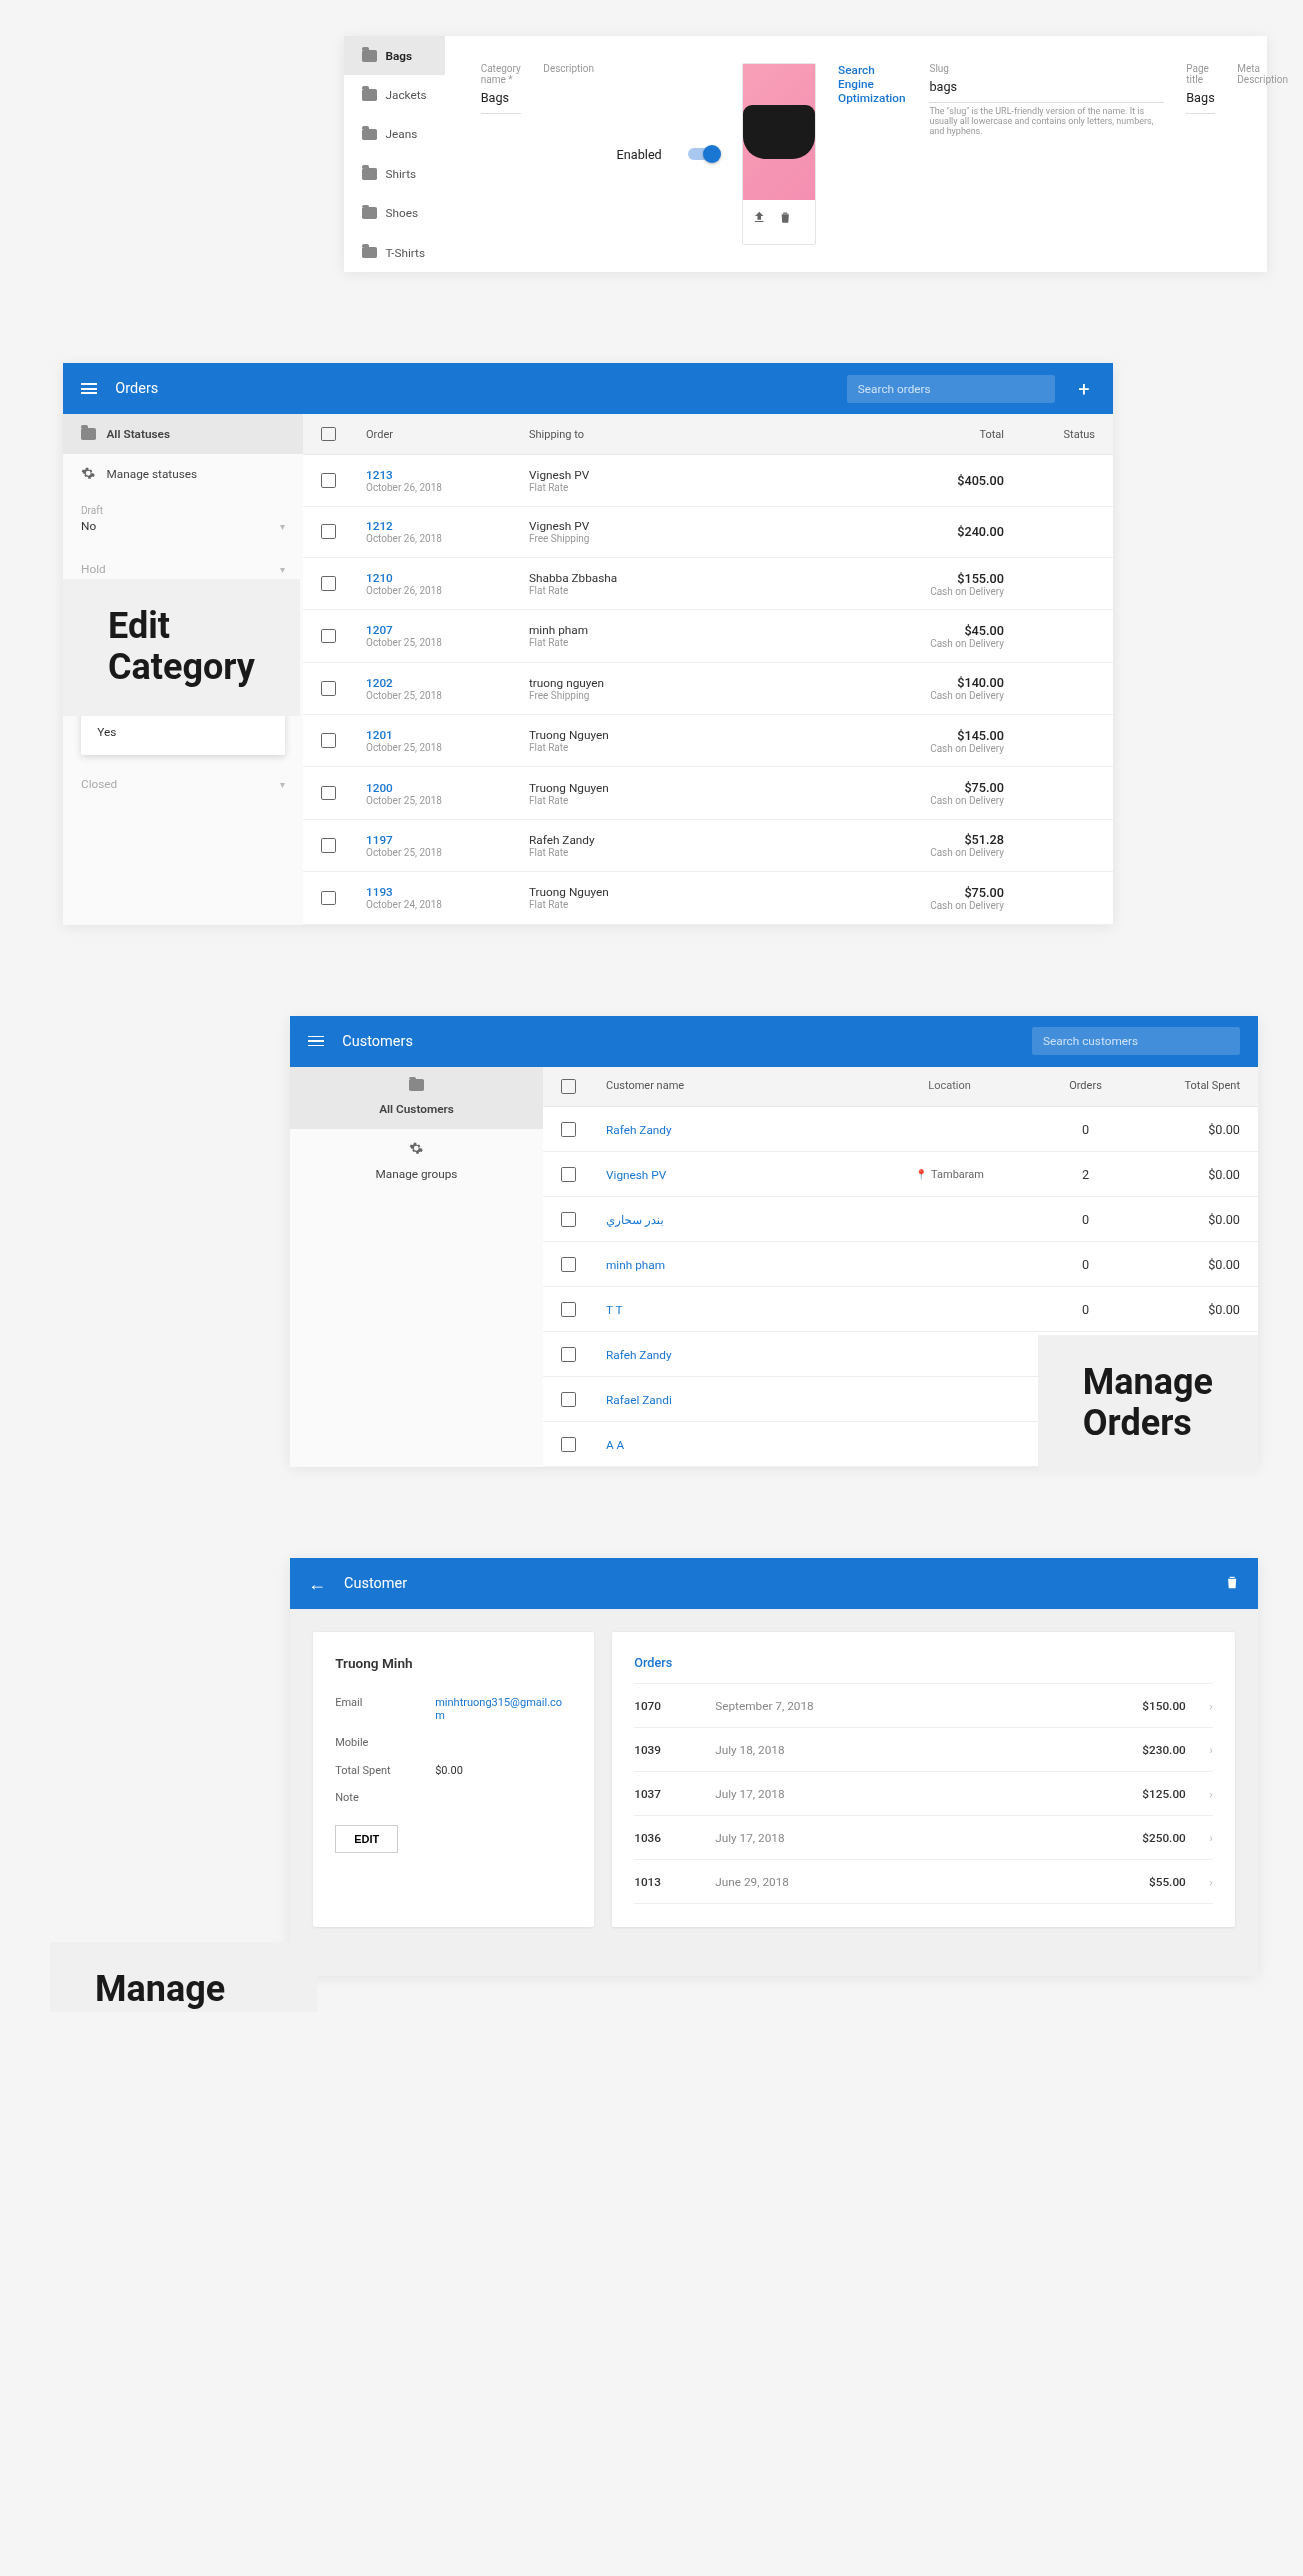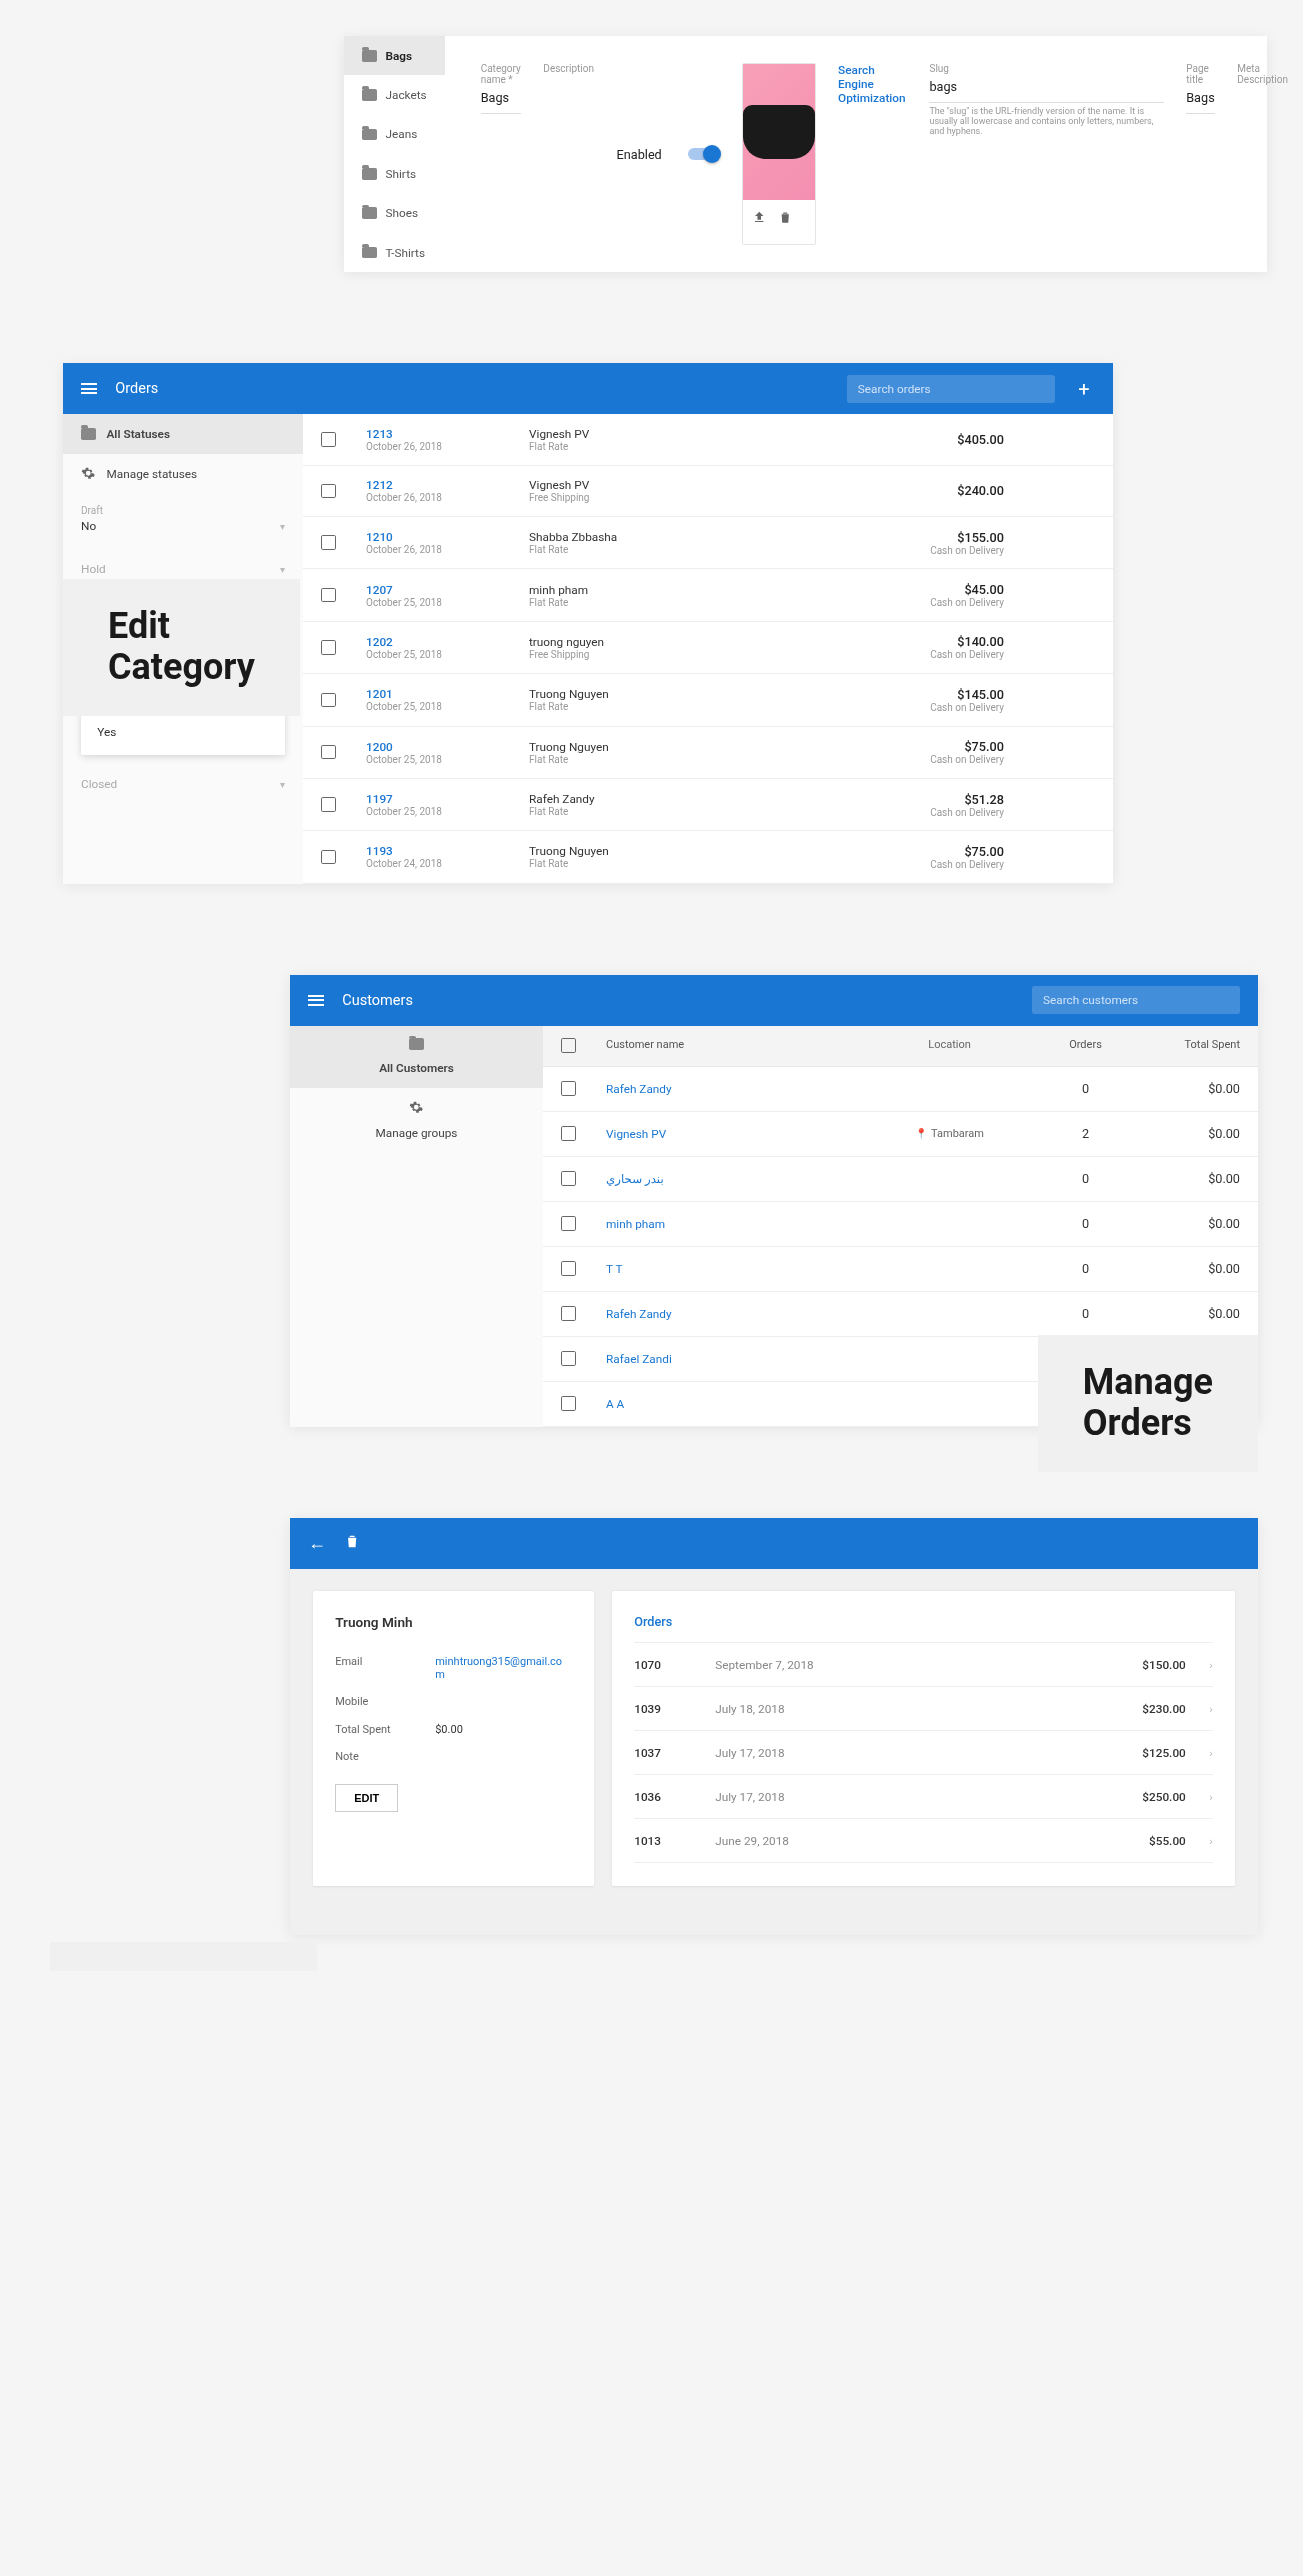--- a/index.html
+++ b/index.html
@@ -289,20 +289,29 @@
             <div class="orders-popover-item">Yes</div>
           </div>
         <div class="orders-filter-section">
           <div class="orders-filter-val" style="color:#aaa;">
               <span>Closed</span>
               <span class="chev">▾</span>
             </div>
         </div>
       </div>
       <div class="orders-table">
+        <div class="orders-thead">
+          <div class="col-check">
+              <div class="checkbox"></div>
+            </div>
+          <div class="col-order">Order</div>
+          <div class="col-ship">Shipping to</div>
+          <div class="col-total">Total</div>
+          <div class="col-status">Status</div>
+        </div>
         <div id="orders-rows">
             <div class="orders-row">
               <div class="col-check">
                 <div class="checkbox"></div>
               </div>
               <div class="col-order">
                 <div class="ord-num">1213</div>
                 <div class="ord-date">October 26, 2018</div>
               </div>
               <div class="col-ship">
@@ -576,20 +585,21 @@
               <div class="ccol-spent">$0.00</div>
             </div>
           </div>
       </div>
     </div>
   </div>
 
   <div class="custdetail-panel">
     <div class="blue-header">
       <div class="back-arrow">←</div>
+      <div class="blue-header-title">Customer</div>
       <div class="trash-btn">
         <svg viewBox="0 0 24 24" width="16.3" height="16.3" fill="#fff">
             <path d="M6 7h12l-1 14H7L6 7zm3-3h6l1 2H8l1-2z"></path>
           </svg>
       </div>
     </div>
     <div class="custdetail-body">
       <div class="cust-card cust-info">
         <div class="cust-name-h">Truong Minh</div>
         <div class="info-row">

